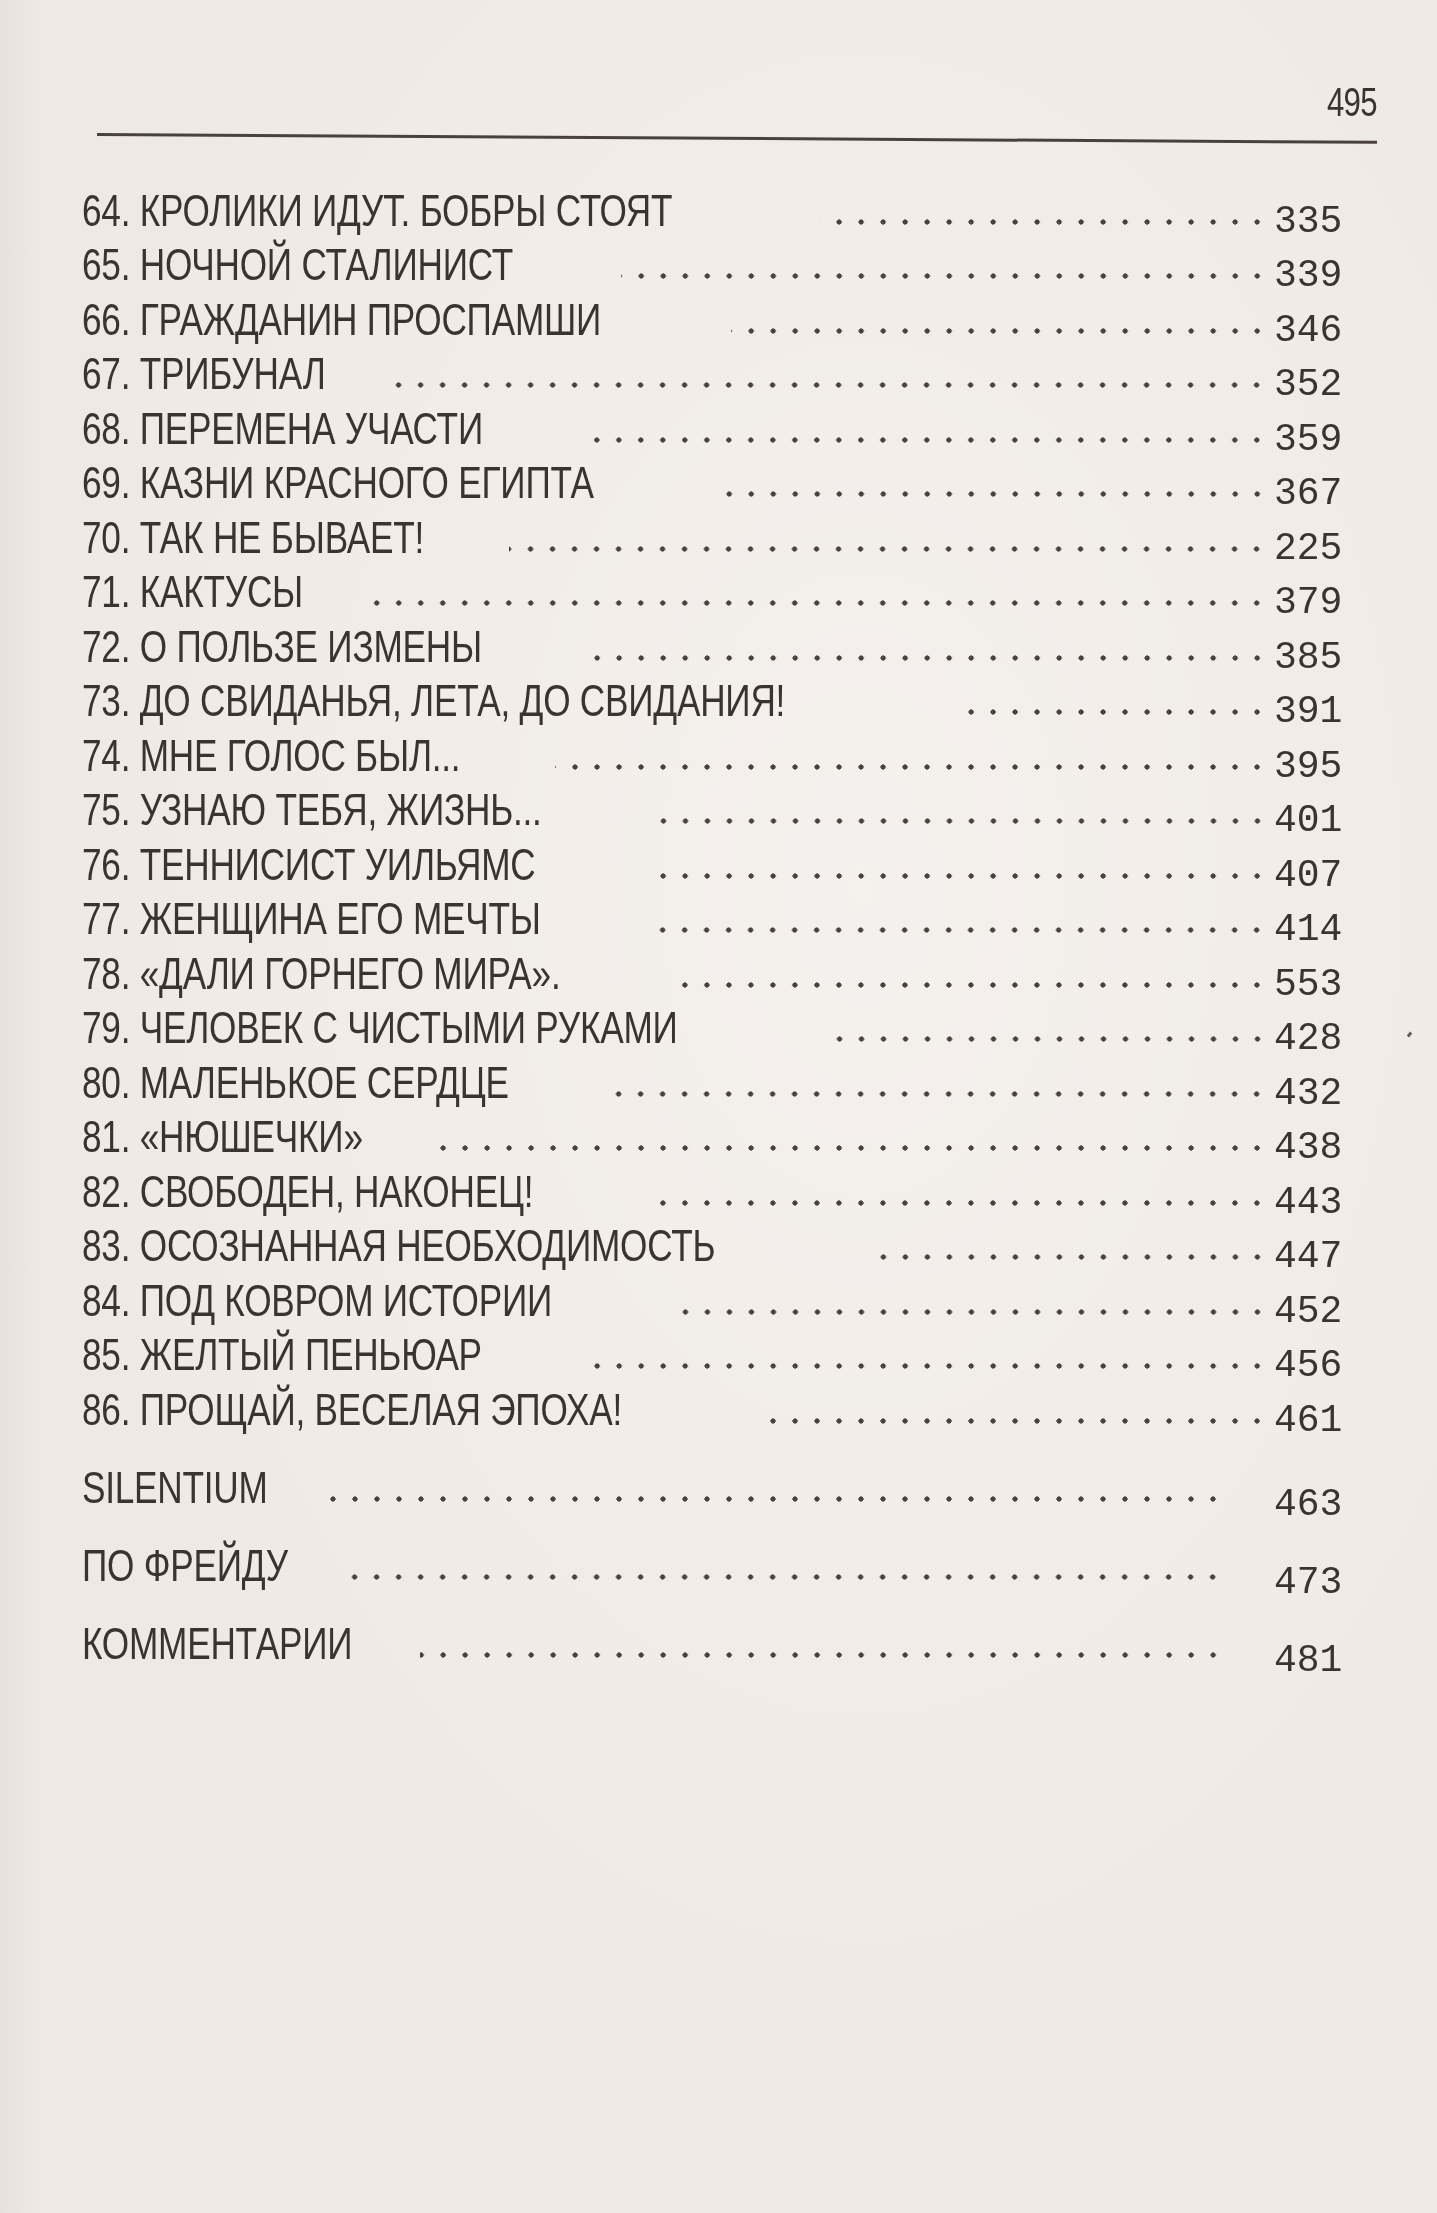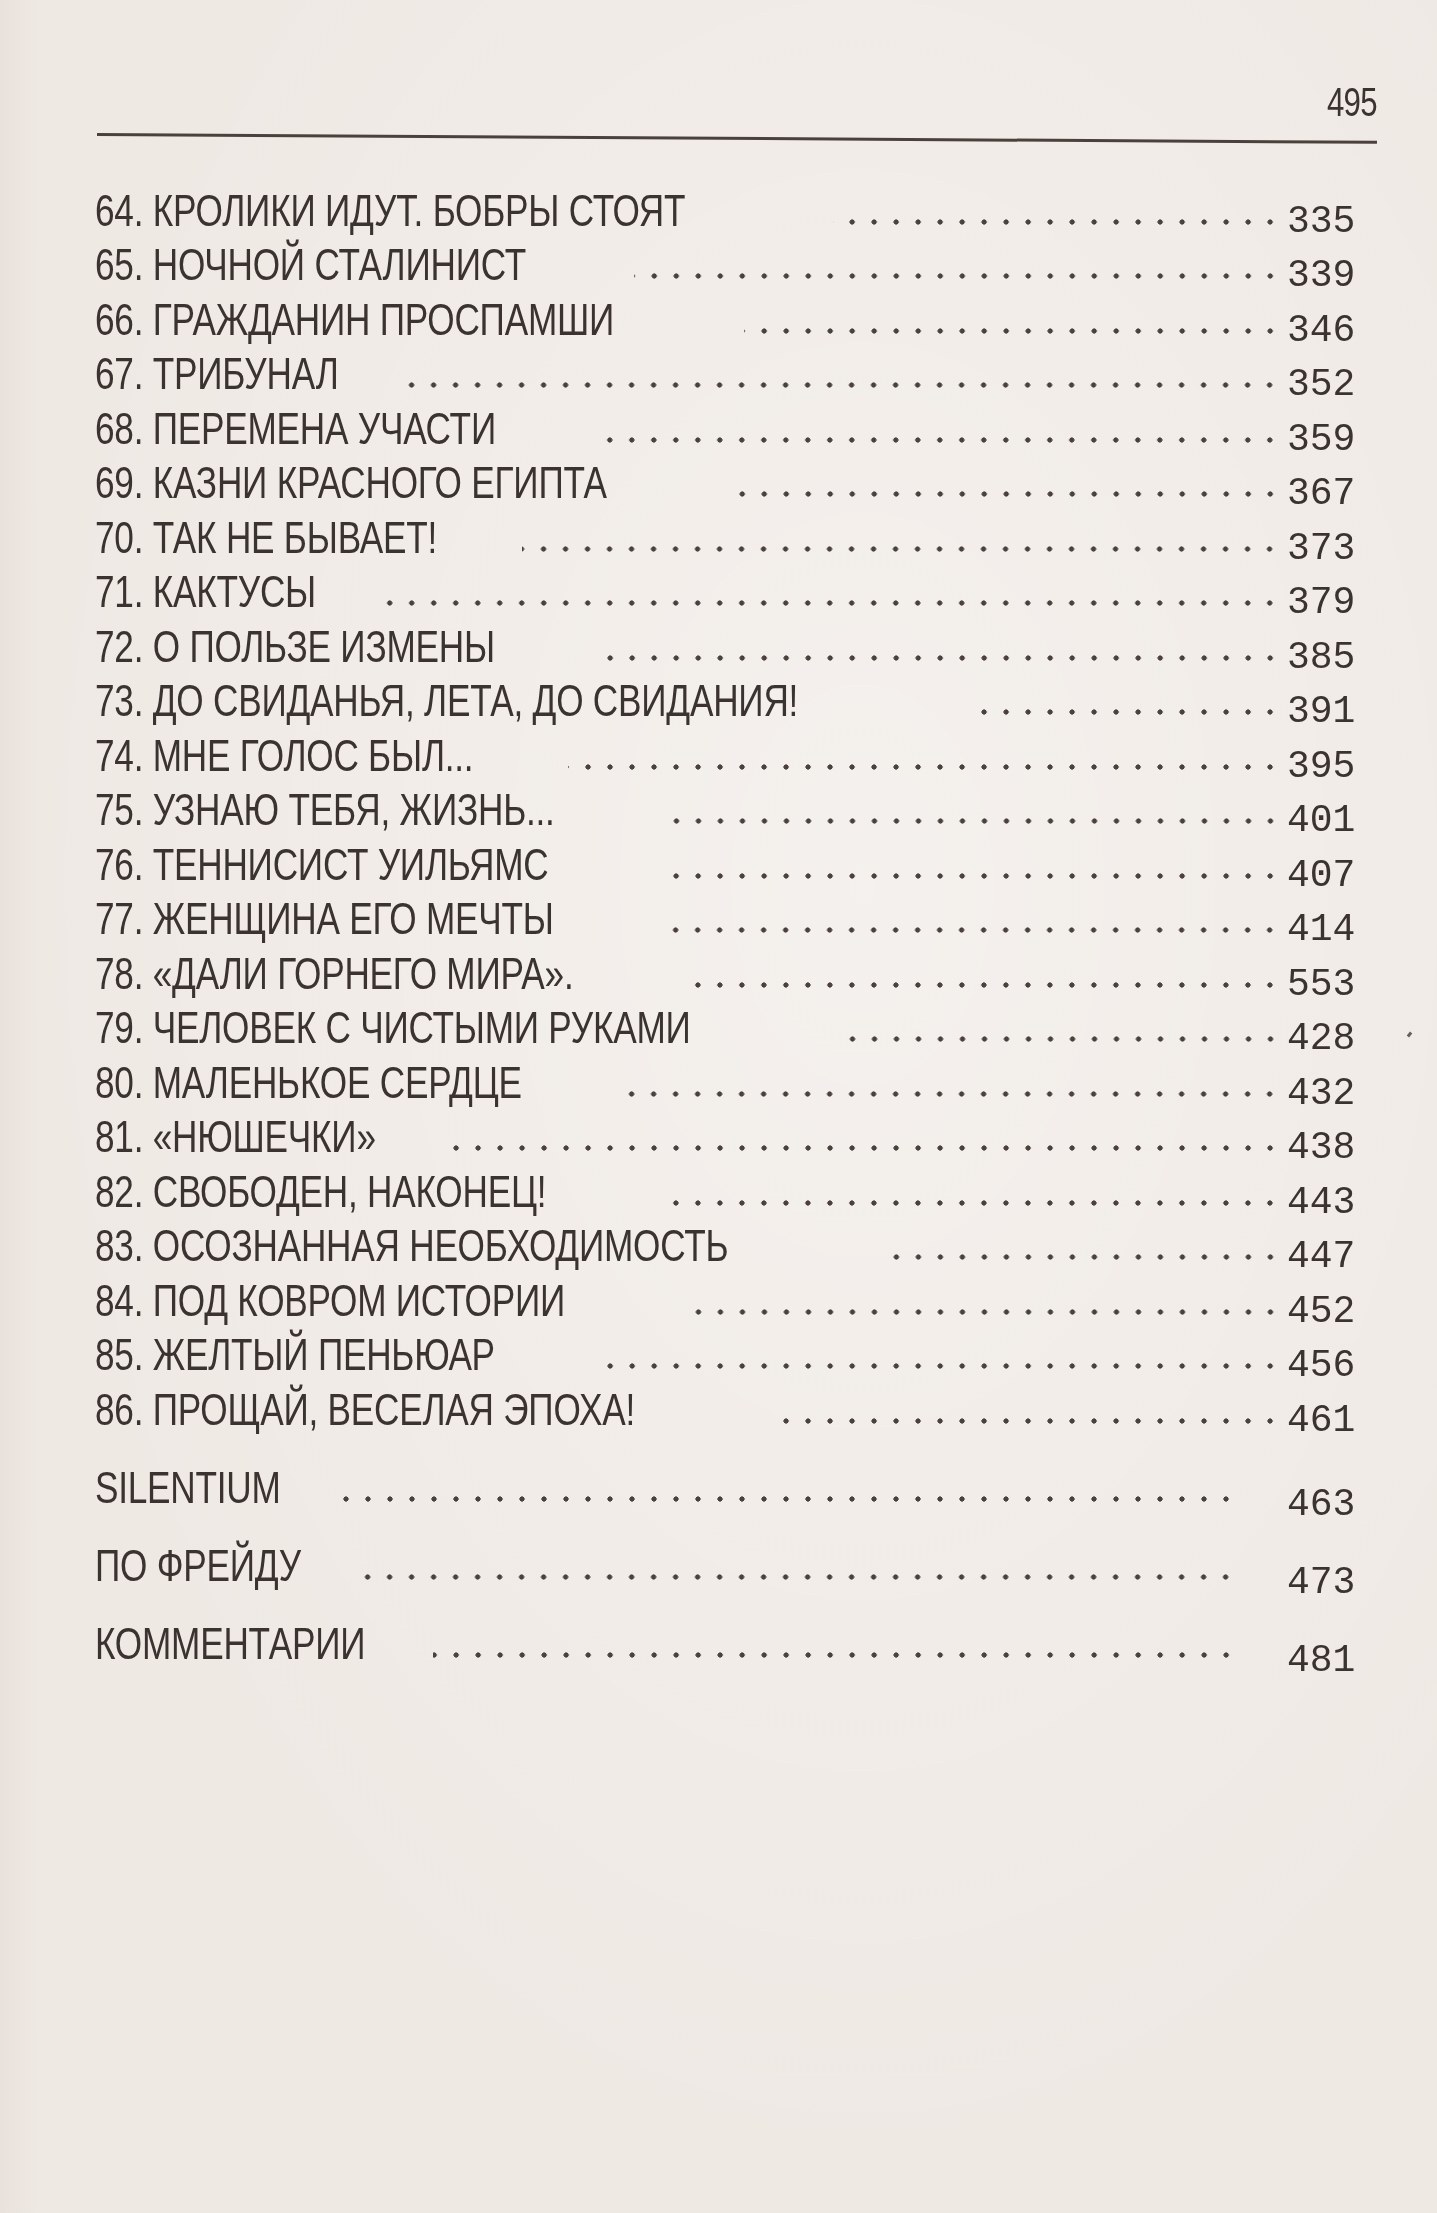--- a/index.html
+++ b/index.html
@@ -41,21 +41,21 @@
       left: 0;
       right: 0;
       top: 73px;
       height: 0;
       border-top: 3px solid #4a403c;
       transform: rotate(0.35deg);
       transform-origin: left center;
     }
     .toc {
       position: absolute;
-      left: 95px;
+      left: 82px;
       top: 178px;
       width: 1262px;
     }
     .toc-row {
       position: relative;
       display: flex;
       align-items: flex-end;
       height: 54.5px;
       width: 100%;
     }
@@ -143,21 +143,21 @@
     <span class="toc-page">359</span>
   </div>
   <div class="toc-row">
     <span class="toc-title">69. КАЗНИ КРАСНОГО ЕГИПТА</span>
     <span class="toc-leader"></span>
     <span class="toc-page">367</span>
   </div>
   <div class="toc-row">
     <span class="toc-title">70. ТАК НЕ БЫВАЕТ!</span>
     <span class="toc-leader"></span>
-    <span class="toc-page">373</span>
+    <span class="toc-page">225</span>
   </div>
   <div class="toc-row">
     <span class="toc-title">71. КАКТУСЫ</span>
     <span class="toc-leader"></span>
     <span class="toc-page">379</span>
   </div>
   <div class="toc-row">
     <span class="toc-title">72. О ПОЛЬЗЕ ИЗМЕНЫ</span>
     <span class="toc-leader"></span>
     <span class="toc-page">385</span>

